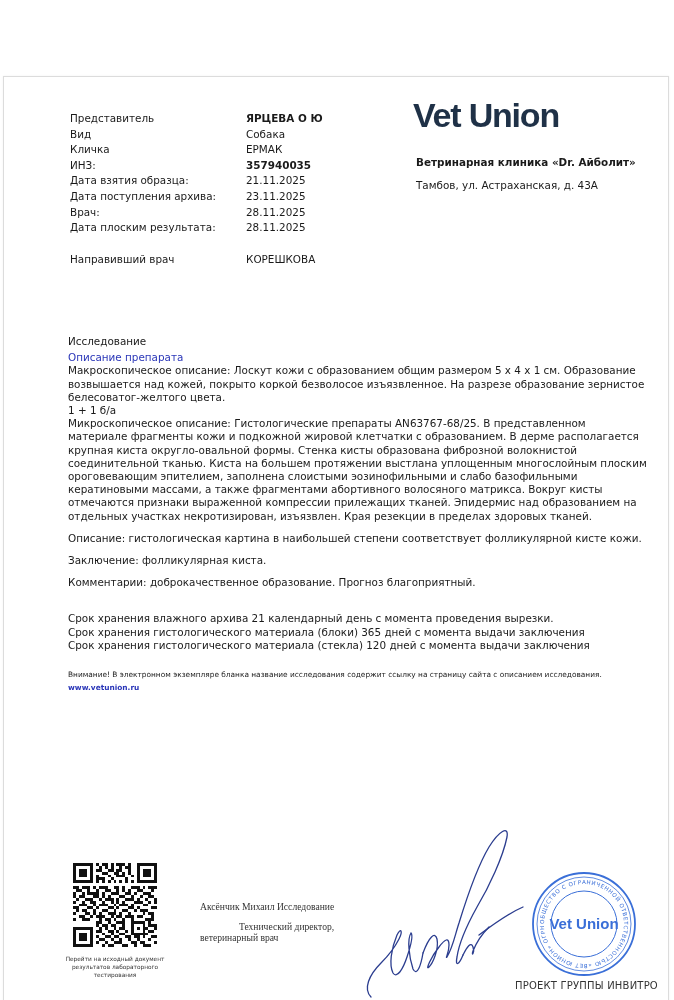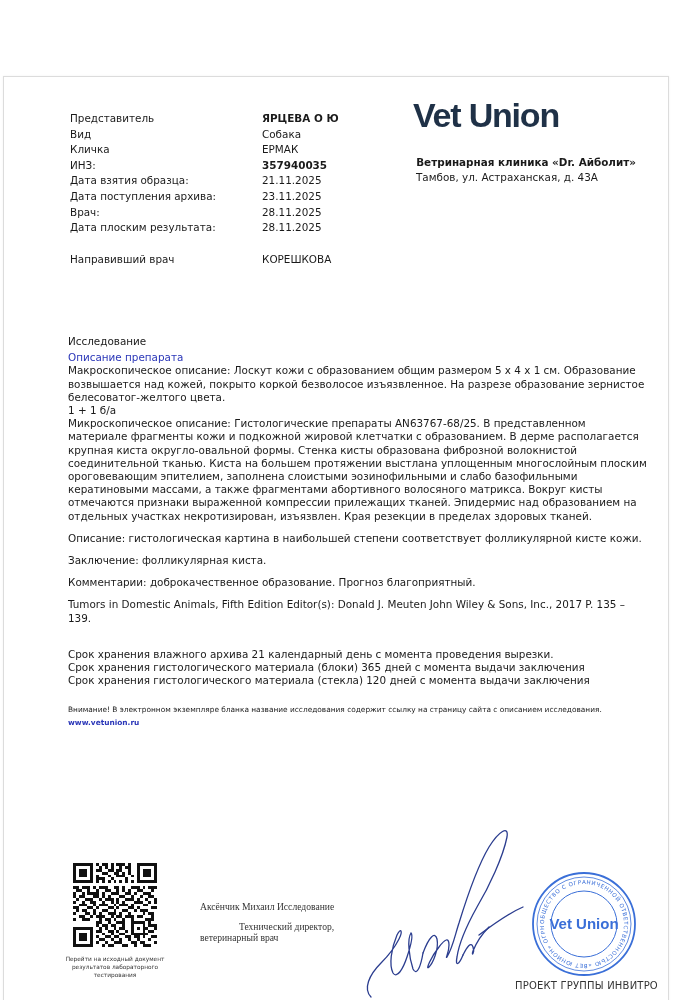--- a/index.html
+++ b/index.html
@@ -9,31 +9,31 @@
     }
     .page {
       position: absolute; left: 3px; top: 76px; width: 664px; height: 940px;
       background: #fff; border: 1.5px solid #dcdcdc; border-bottom: none;
       box-shadow: 0 0 2px rgba(0,0,0,0.06);
     }
     .abs { position: absolute; }
     .fields { left: 66px; top: 34px; font-size: 10.4px; line-height: 15.6px; }
     .fields .row { position: relative; height: 15.6px; white-space: nowrap; }
     .fields .lbl { position: absolute; left: 0; }
-    .fields .val { position: absolute; left: 176px; margin-left: 16px; }
+    .fields .val { position: absolute; left: 176px; }
     .fields .bold { font-weight: bold; }
     .fields .gap { height: 16px; }
 
     .logo {
       left: 409px; top: 18px; font-family: "Liberation Sans", sans-serif; font-weight: bold;
       font-size: 34px; color: #1f3147; letter-spacing: -1.2px; line-height: 40px;
     }
     .clinic { left: 412px; top: 79px; width: 220px; font-size: 10.4px; line-height: 13px; }
-    .clinic .name { font-weight: bold; text-align: right; }
-    .clinic .addr { margin-top: 2px; }
+    .clinic .name { font-weight: bold; }
+    .clinic .addr { margin-top: 10px; }
 
     .body-text { left: 64px; top: 258px; width: 580px; font-size: 10.4px; line-height: 13.2px; }
     .body-text p { margin: 0; }
     .body-text .heading-blue { color: #2a36b8; margin-top: 3px; }
     .body-text .sp { margin-top: 9px; }
     .body-text .sp2 { margin-top: 23px; }
     .body-text .small { font-size: 7.4px; line-height: 13px; }
     .body-text .link { color: #2a36b8; font-weight: bold; }
 
     .qr { left: 69px; top: 786px; width: 84px; height: 84px; }
@@ -99,21 +99,20 @@
 
   <div class="abs body-text">
     <p>Исследование</p>
     <p class="heading-blue">Описание препарата</p>
     <p>Макроскопическое описание: Лоскут кожи с образованием общим размером 5 х 4 х 1 см. Образование возвышается над кожей, покрыто коркой безволосое изъязвленное. На разрезе образование зернистое белесоватог-желтого цвета.</p>
     <p>1 + 1 б/а</p>
     <p>Микроскопическое описание: Гистологические препараты AN63767-68/25. В представленном материале фрагменты кожи и подкожной жировой клетчатки с образованием. В дерме располагается крупная киста округло-овальной формы. Стенка кисты образована фиброзной волокнистой соединительной тканью. Киста на большем протяжении выстлана уплощенным многослойным плоским ороговевающим эпителием, заполнена слоистыми эозинофильными и слабо базофильными кератиновыми массами, а также фрагментами абортивного волосяного матрикса. Вокруг кисты отмечаются признаки выраженной компрессии прилежащих тканей. Эпидермис над образованием на отдельных участках некротизирован, изъязвлен. Края резекции в пределах здоровых тканей.</p>
     <p class="sp">Описание: гистологическая картина в наибольшей степени соответствует фолликулярной кисте кожи.</p>
     <p class="sp">Заключение: фолликулярная киста.</p>
     <p class="sp">Комментарии: доброкачественное образование. Прогноз благоприятный.</p>
-    <p class="sp">Tumors in Domestic Animals, Fifth Edition Editor(s): Donald J. Meuten John Wiley &amp; Sons, Inc., 2017 P. 135 – 139.</p>
     <p class="sp2">Срок хранения влажного архива 21 календарный день с момента проведения вырезки.</p>
     <p>Срок хранения гистологического материала (блоки) 365 дней с момента выдачи заключения</p>
     <p>Срок хранения гистологического материала (стекла) 120 дней с момента выдачи заключения</p>
     <p class="small" style="margin-top:16px">Внимание! В электронном экземпляре бланка название исследования содержит ссылку на страницу сайта с описанием исследования.</p>
     <p class="small link">www.vetunion.ru</p>
   </div>
 
   <svg class="abs qr" viewBox="0 0 29 29" shape-rendering="crispEdges">
     <rect width="29" height="29" fill="#fff"></rect>
     <g fill="#111">

